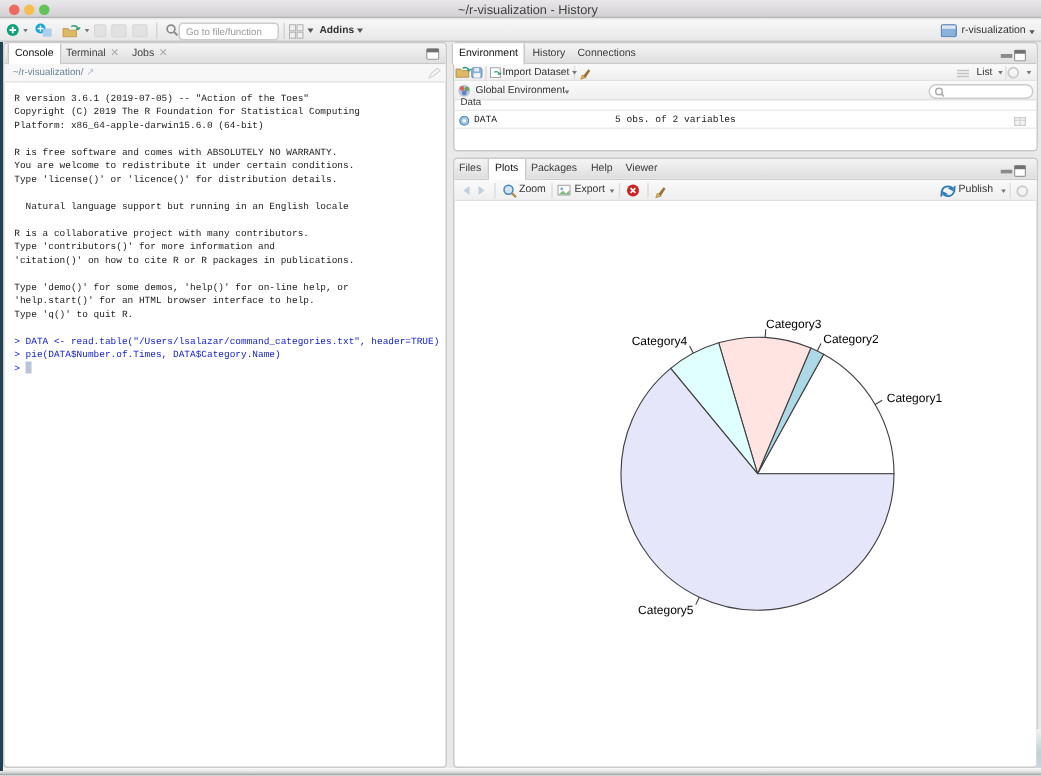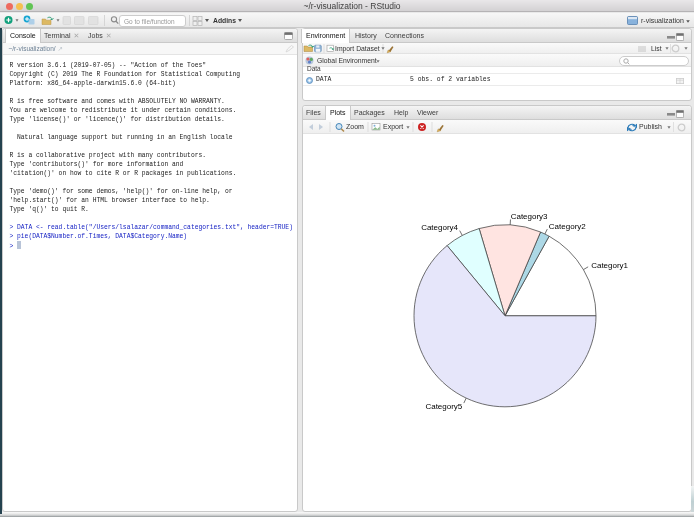--- a/index.html
+++ b/index.html
@@ -65,21 +65,21 @@
 svg text { font-family:"Liberation Sans",sans-serif; }
 
 
 #leftedge { left:0; top:28px; width:1.5px; height:486px; background:#24424f; }
 #botstrip { left:0; top:512px; width:694px; height:5px;
   background:linear-gradient(#fafafa,#e8e8e8 40%,#c9cbcc 70%,#8f9597); }
 </style>
 </head>
 <body>
 
-<div id="titlebar" class="abs"><span style="padding-left:10px;">~/r-visualization - RStudio</span>
+<div id="titlebar" class="abs"><span style="padding-left:10px;">~/r-visualization - History</span>
   <div class="tl" style="left:5.5px; background:#ee6a5f;"></div>
   <div class="tl" style="left:15.5px; background:#f5bf4f;"></div>
   <div class="tl" style="left:26px; background:#61c454;"></div>
 </div>
 
 <div id="toolbar" class="abs">
   <svg class="abs" style="left:0;top:0;" width="694" height="15" viewBox="0 0 694 15">
 
     <circle cx="8.5" cy="7" r="4" fill="#11a07c"></circle>
     <path d="M8.5 4.8v4.4M6.3 7h4.4" stroke="#fff" stroke-width="1.2"></path>

